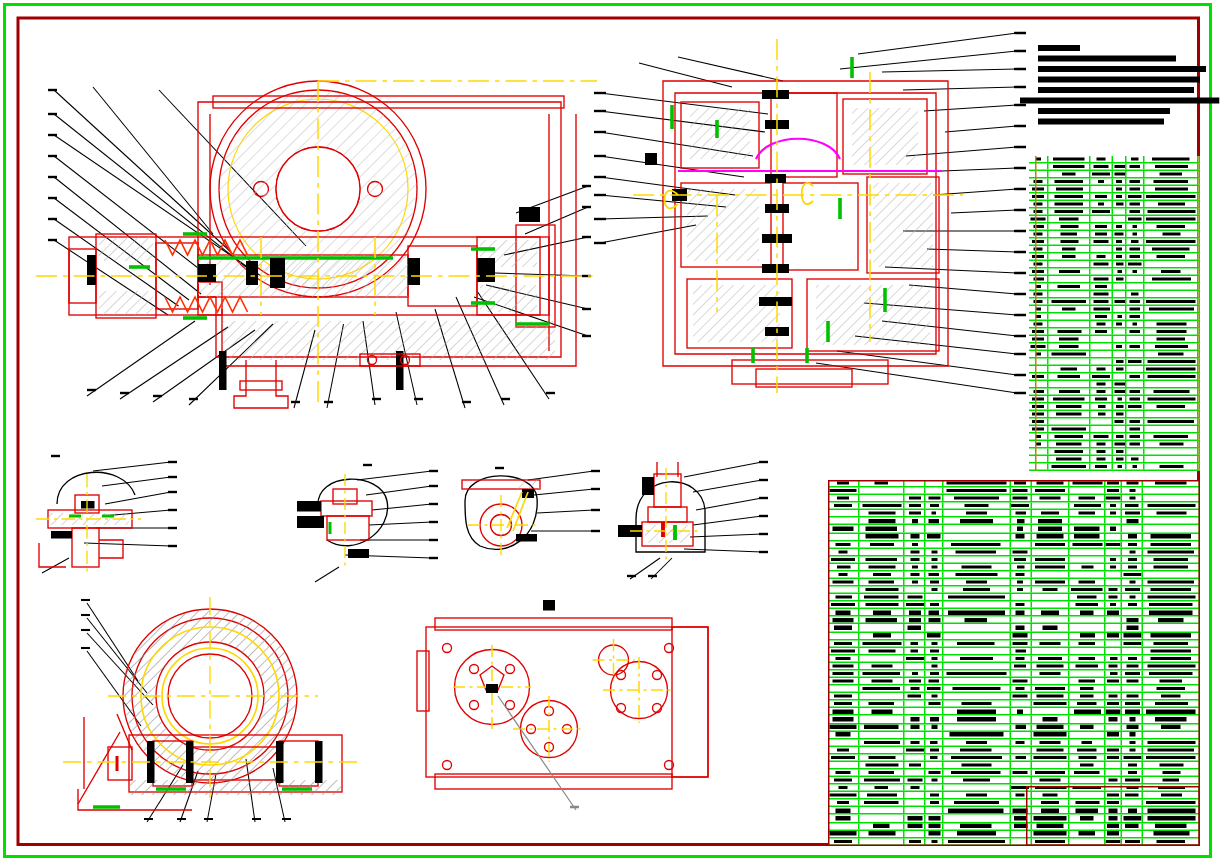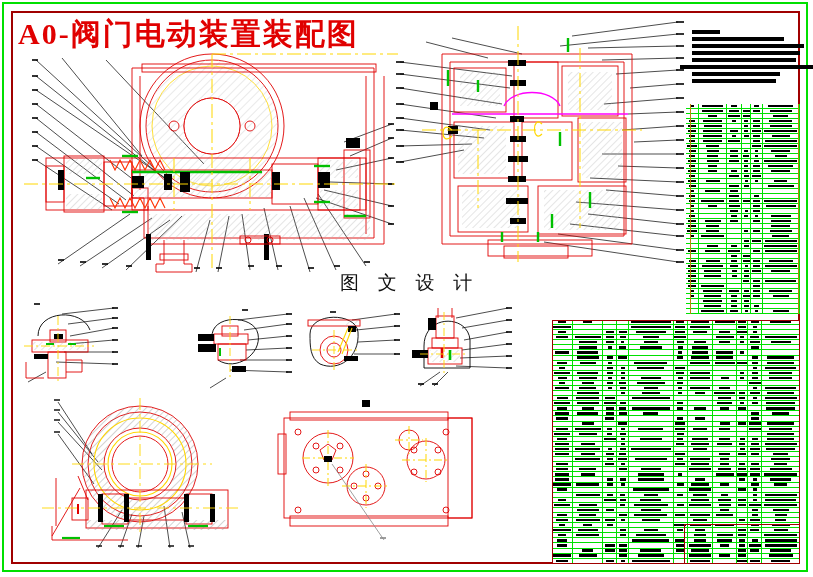--- a/index.html
+++ b/index.html
@@ -36,22 +36,20 @@
   .ytick{position:absolute;width:1px;background:#b8860b;}
 </style>
 </head>
 <body>
 
 <div id="sheet">
 
   <div class="outer-border"></div>
   <div class="inner-border"></div>
 
-  <div id="main-title">A0-阀门电动装置装配图</div>
-  <div id="center-caption">图 文 设 计</div>
 
   <svg class="cad" style="left:14px;top:38px;" width="390" height="250" viewBox="0 0 390 250">
     <g stroke-width="0.9" fill="none">
 
       <g stroke="#000" stroke-width="0.7">
         <path d="M22 22 L140 130"></path>
           <path d="M22 38 L150 140"></path>
           <path d="M22 52 L160 146"></path>
         <path d="M22 66 L130 150"></path>
           <path d="M22 80 L120 158"></path>

